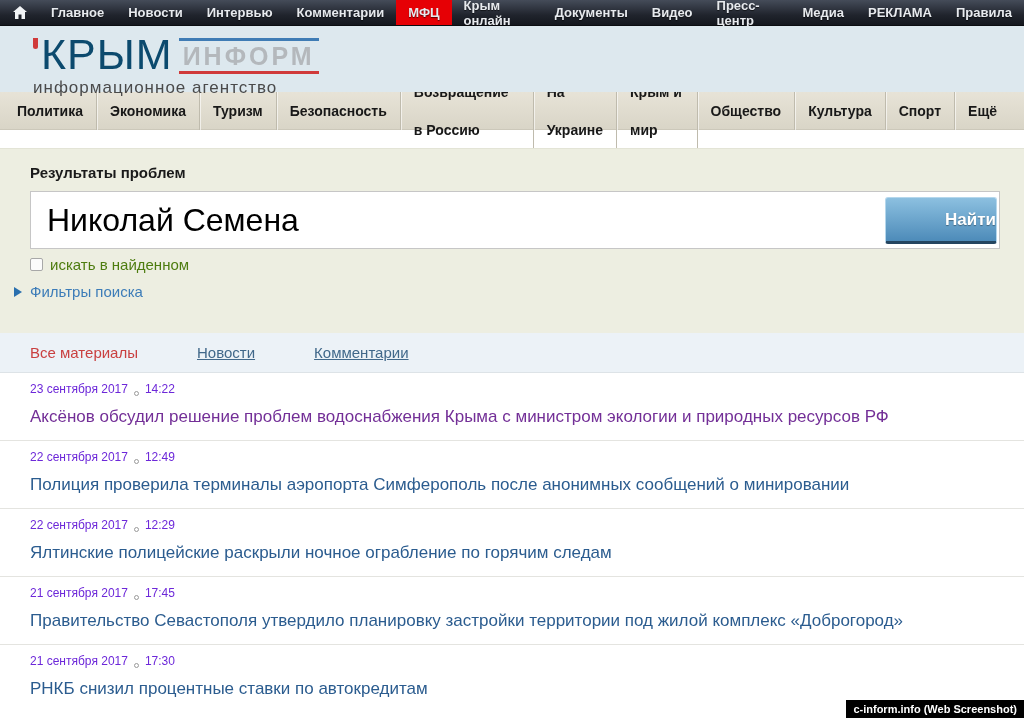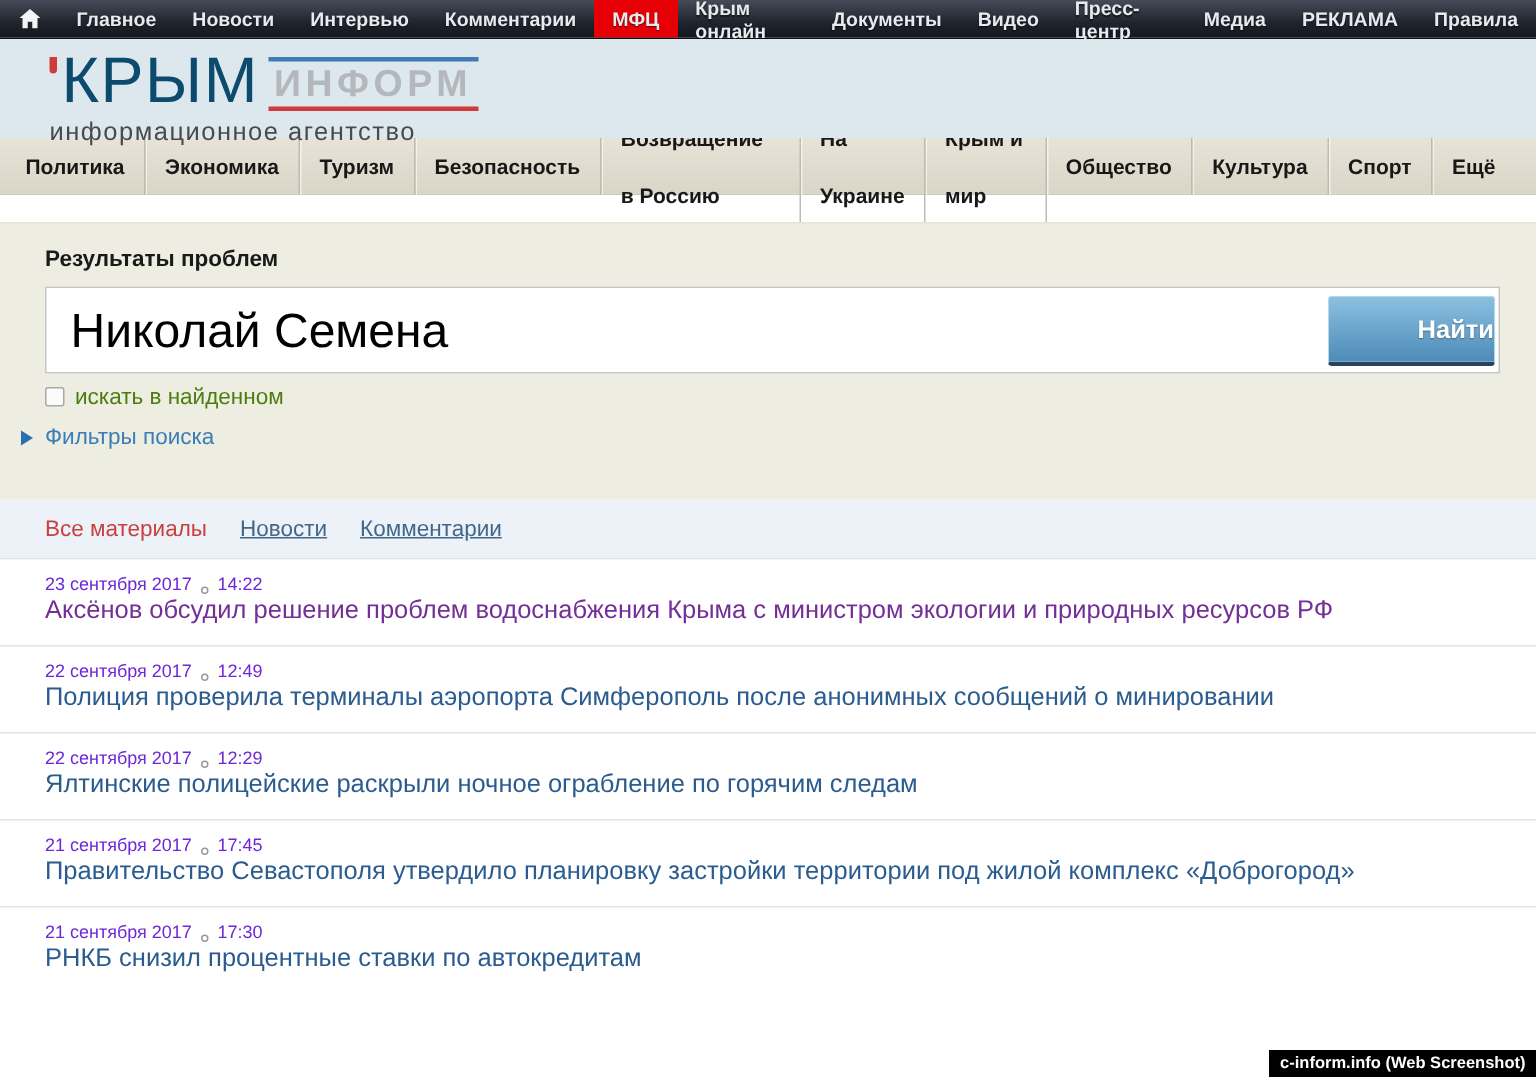--- a/index.html
+++ b/index.html
@@ -65,33 +65,33 @@
               border-radius:2px; cursor:pointer; }
   .check-label { font-size:15px; color:#4d7c0f; margin-left:7px; cursor:default; }
   .filters-row { display:flex; align-items:center; margin:10px 0 0 -16px; }
   .tri { width:0; height:0; border-left:8px solid #2a6fae; border-top:5px solid transparent;
          border-bottom:5px solid transparent; }
   .filters-link { font-size:15px; color:#3c7cb8; margin-left:8px; text-decoration:none;
                   cursor:pointer; }
 
   
   .tabs { height:40px; background:#ecf2f7; border-bottom:1px solid #dde3e7;
-          display:flex; align-items:center; padding-left:30px; }
+          display:flex; align-items:center; padding-left:30px;gap:37px; }
   .tab { font-size:15px; margin-right:22px; text-decoration:none; cursor:pointer; }
   .tab.active { color:#c94040; }
   .tab.link { color:#41688a; text-decoration:underline; }
 
   
   .results { background:#fff; }
   .result { padding:9px 30px 13px 30px; }
   .result + .result { border-top:1px solid #e4e4e0; }
   .result-date { font-size:12px; color:#6d28d9; display:flex; align-items:flex-end; }
   .dot-sep { display:inline-block; width:5px; height:5px; border:1px solid #9a9a9a;
              border-radius:50%; margin:0 6px; }
-  .result-title { display:inline-block; font-size:17px;
+  .result-title { display:inline-block; margin-top:10px; font-size:17px;
                   color:#2b5c8f; text-decoration:none; cursor:pointer; line-height:21px; }
   .result-title.visited { color:#732f97; }
 
   
   .watermark { position:absolute; right:0; bottom:2px; background:#000; color:#fff;
                font-size:11px; font-weight:bold; padding:3px 7px; }
 </style>
 </head>
 <body>
 

